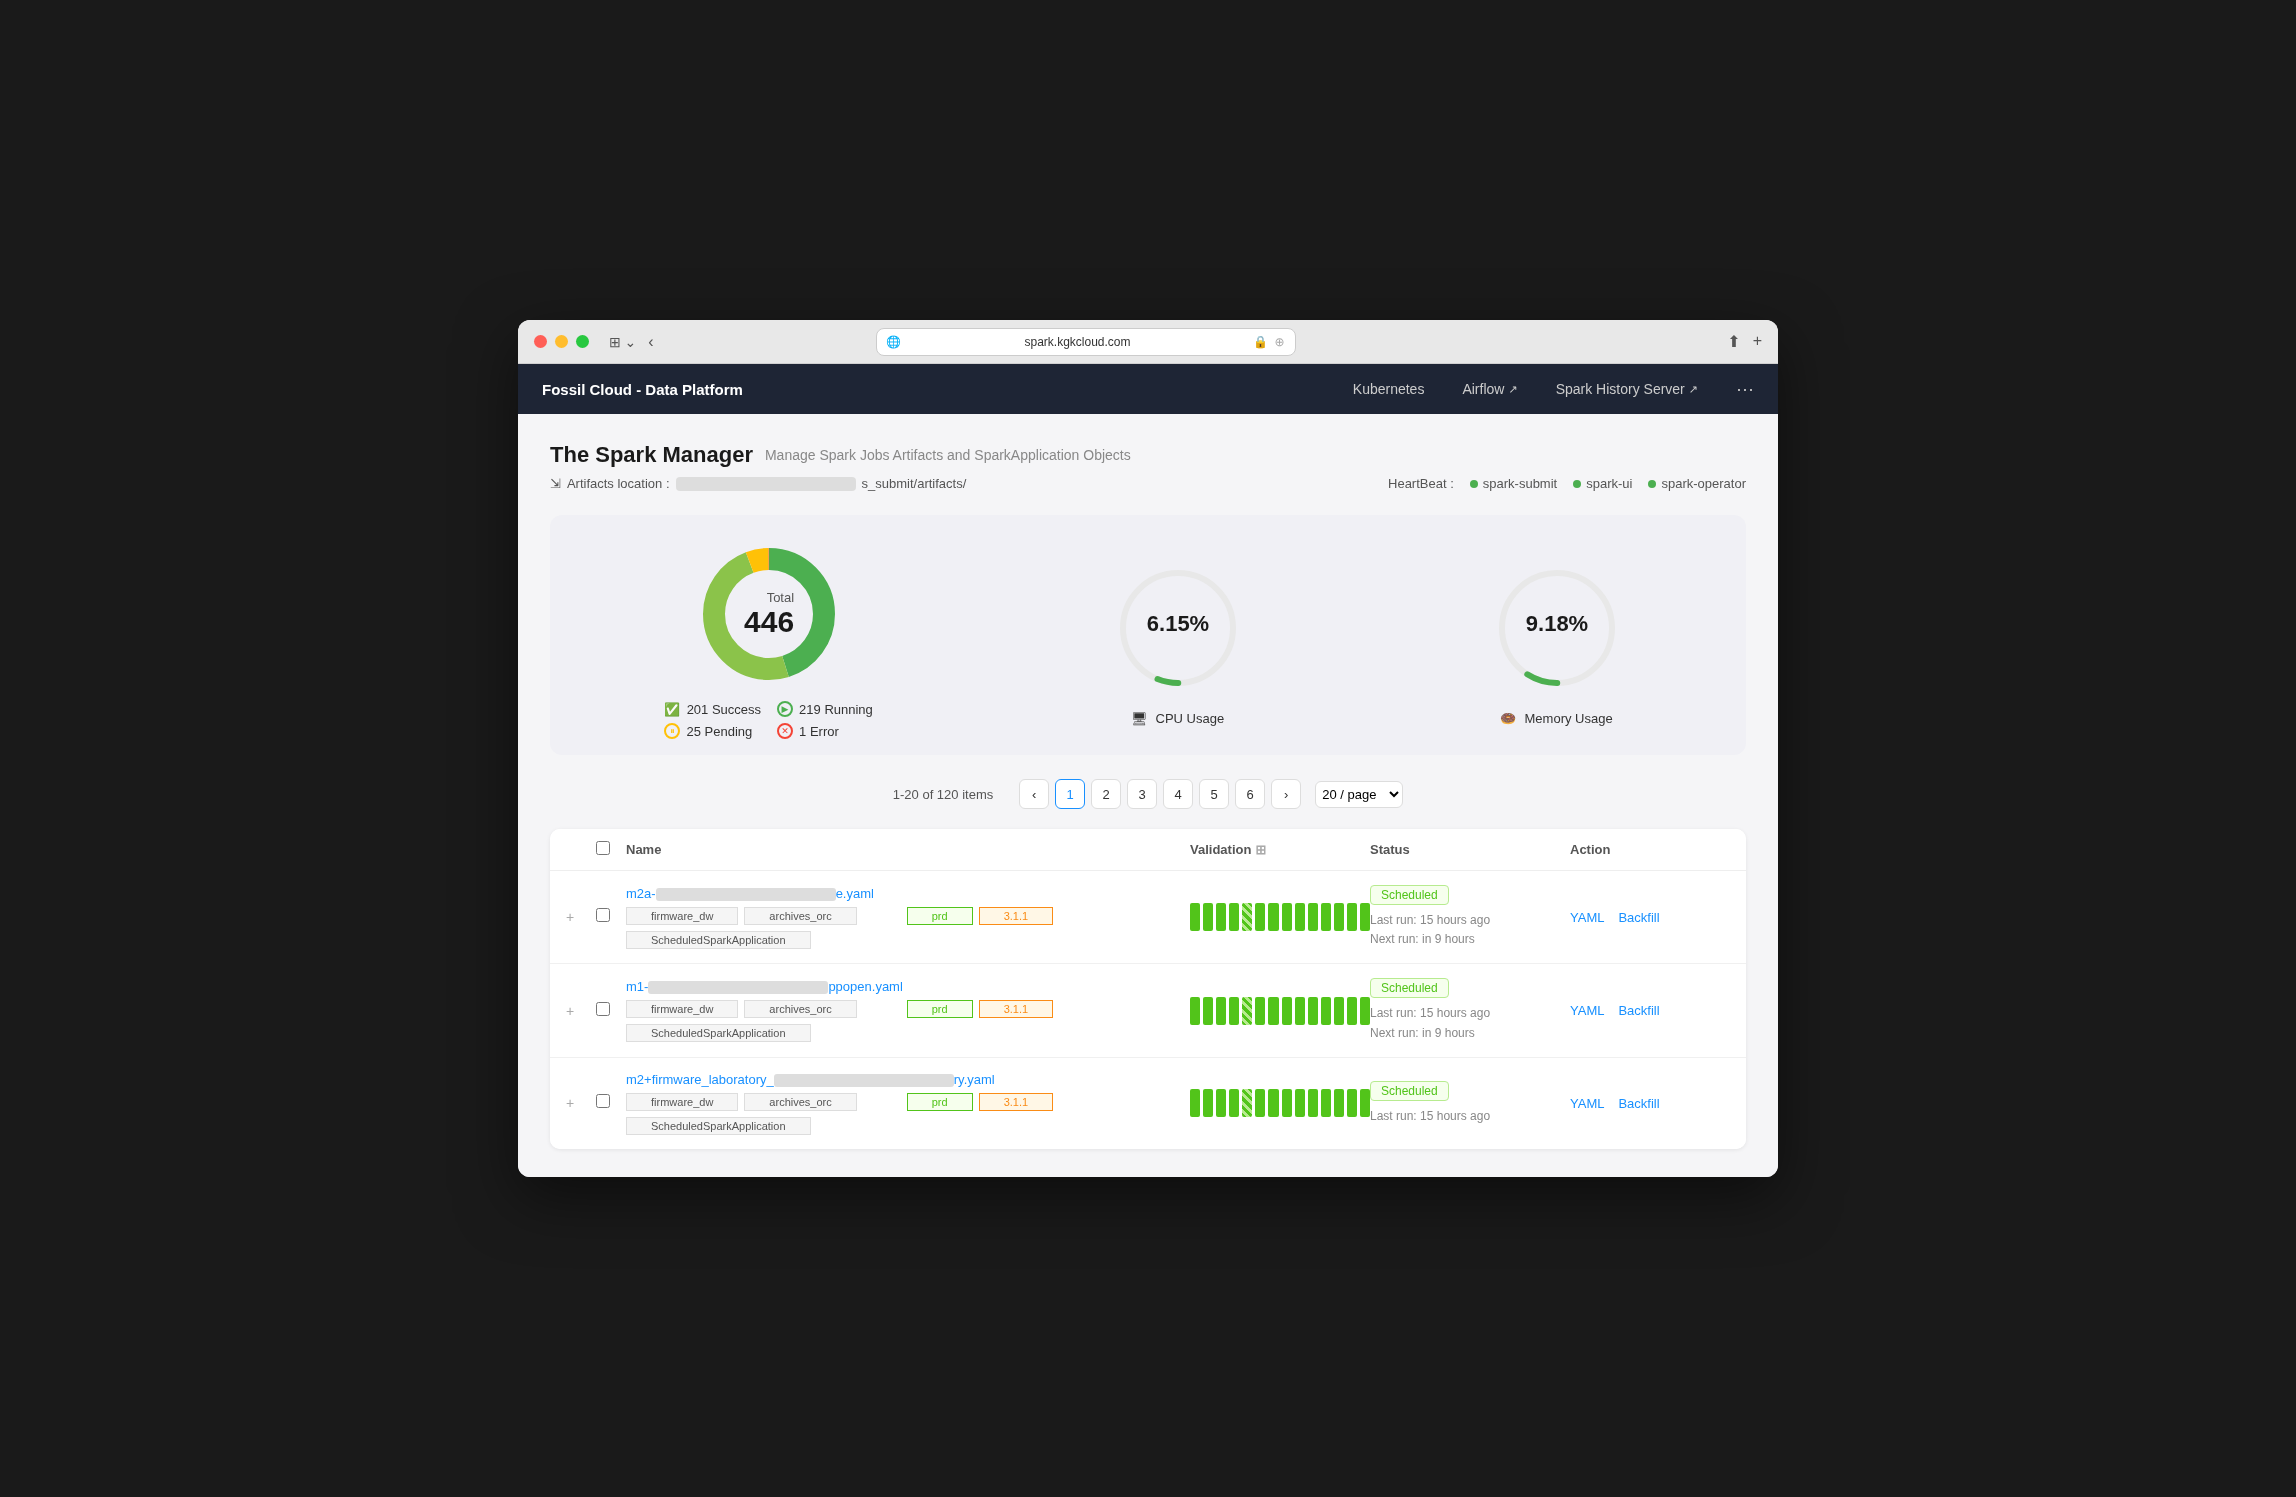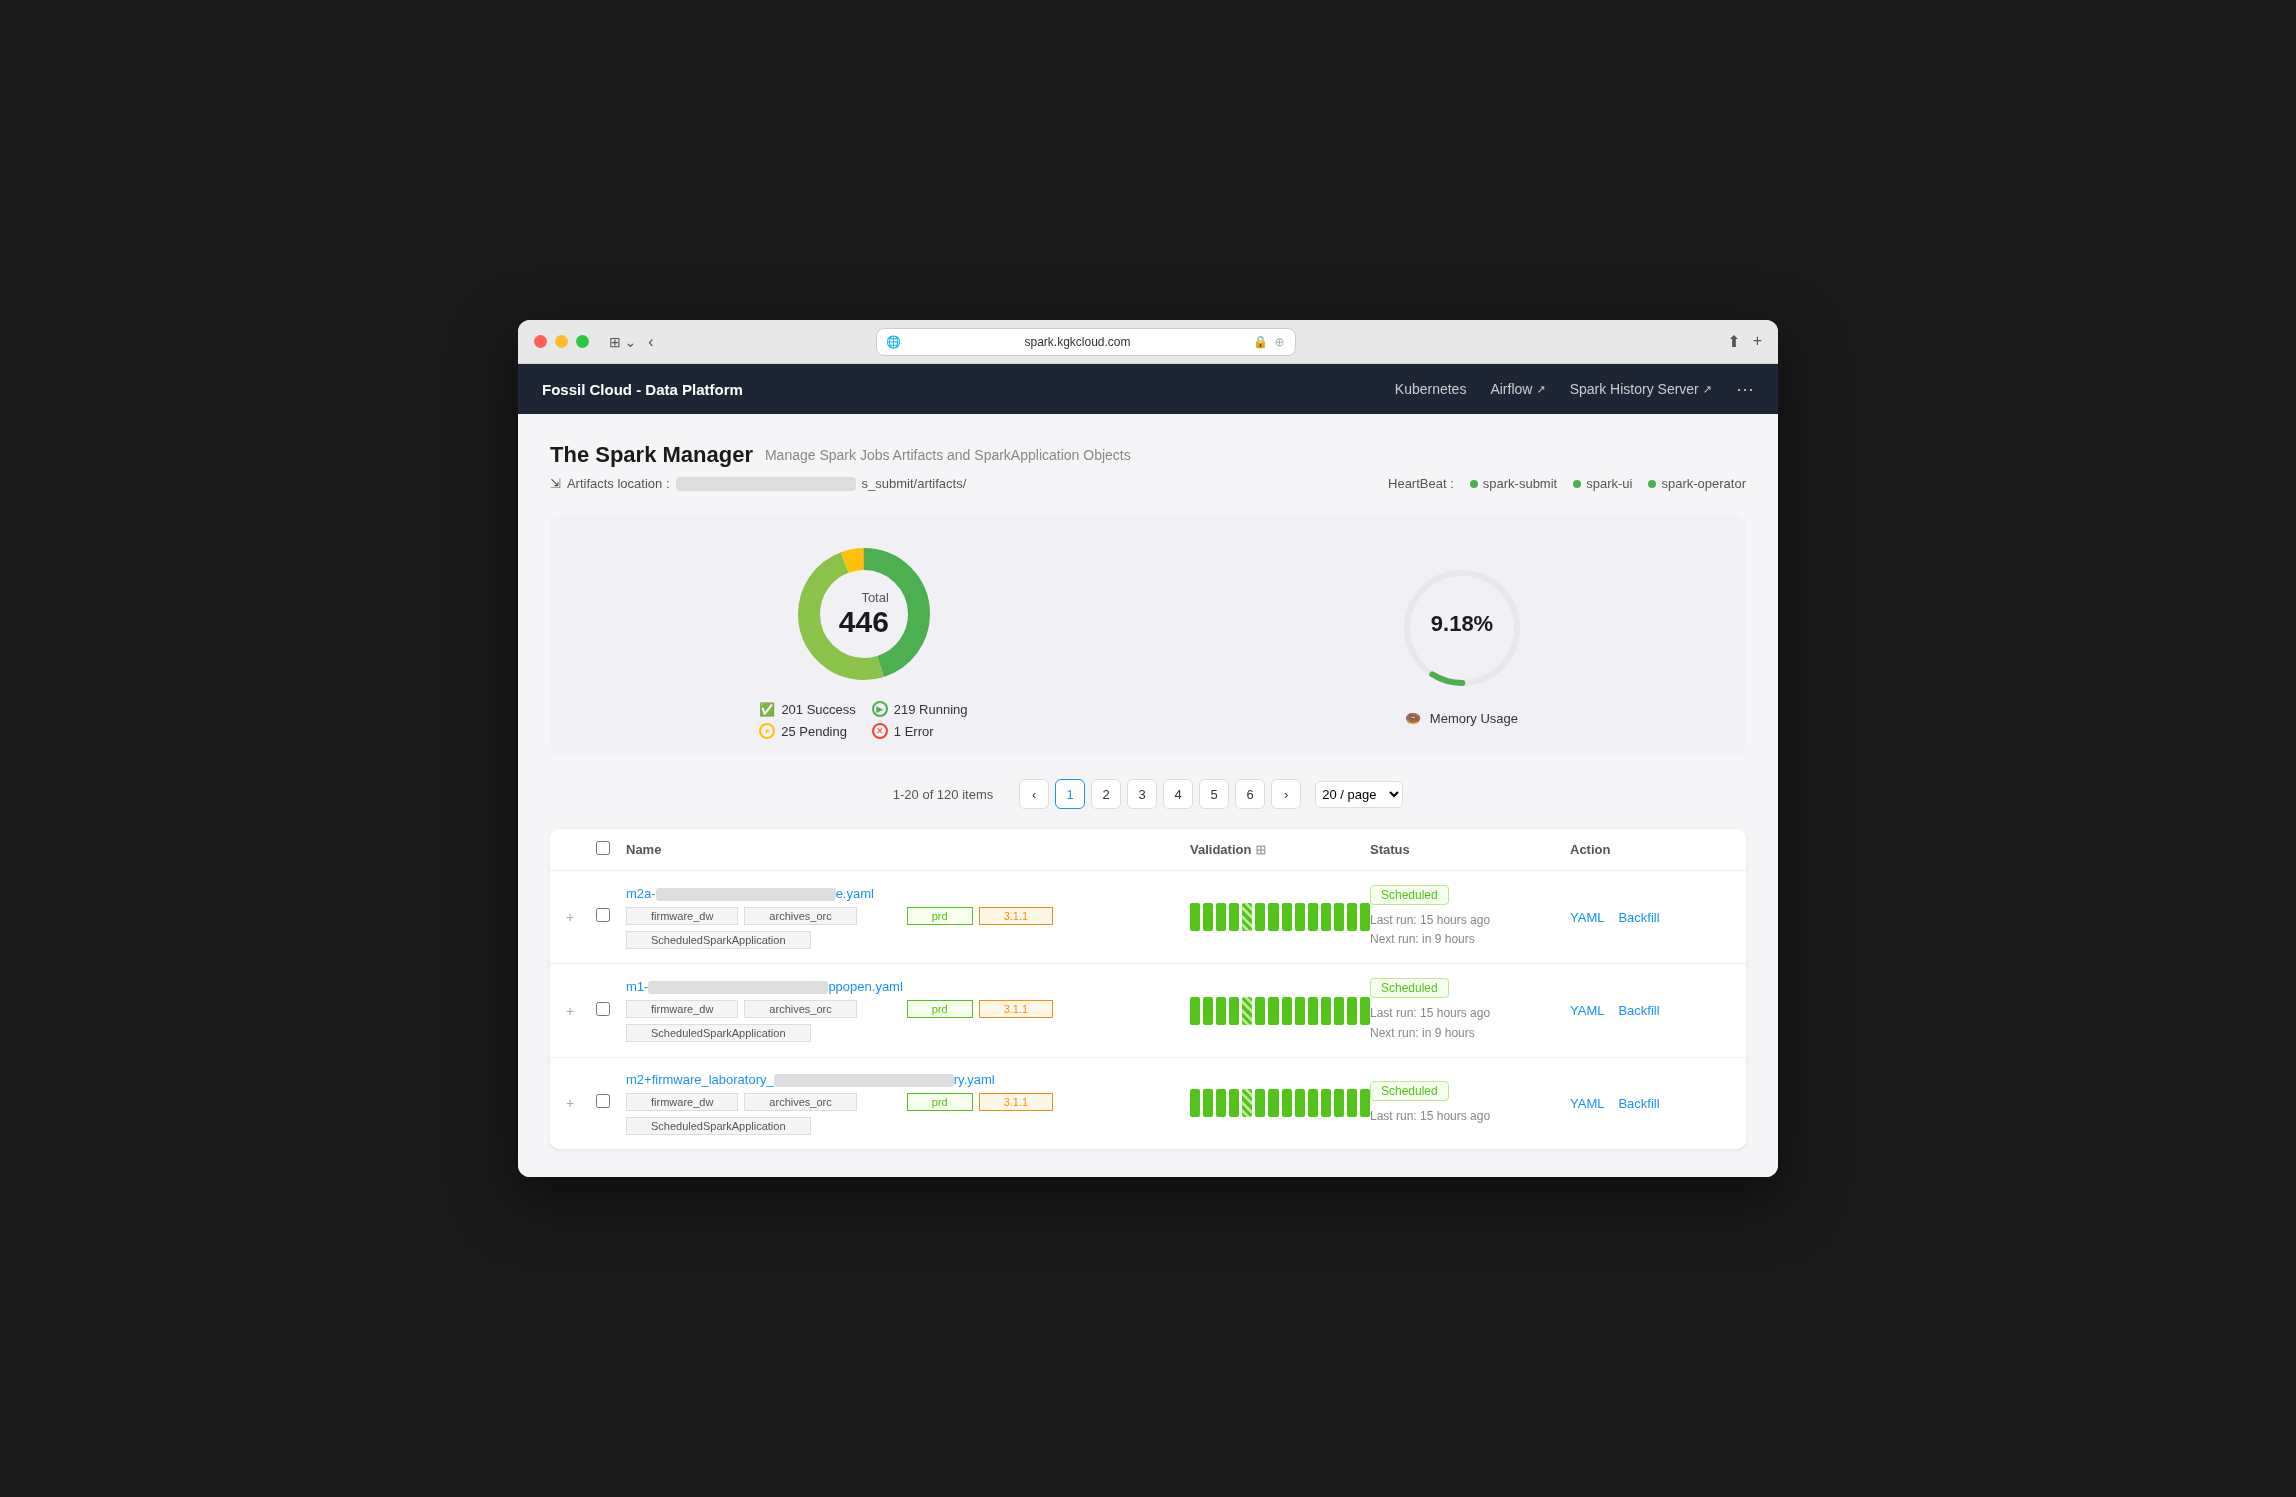--- a/index.html
+++ b/index.html
@@ -59,21 +59,21 @@
     
     .navbar {
       background: #1e2535;
       height: 50px;
       display: flex;
       align-items: center;
       padding: 0 24px;
       color: white;
     }
     .navbar-brand { font-weight: 700; font-size: 15px; color: white; }
-    .navbar-links { margin-left: auto; display: flex; gap: 24px; align-items: center; }
+    .navbar-links { margin-left: auto; display: flex; gap: 38px; align-items: center; }
     .navbar-link { color: #ccc; font-size: 14px; cursor: pointer; text-decoration: none; display: flex; align-items: center; gap: 4px; }
     .navbar-more { color: #ccc; font-size: 18px; cursor: pointer; }
     
     .main {
       background: #f5f5f7;
       padding: 28px 32px;
       min-height: 700px;
     }
     .page-header { display: flex; align-items: center; gap: 12px; margin-bottom: 8px; }
     .page-title { font-size: 22px; font-weight: 700; color: #1a1a1a; }
@@ -294,20 +294,33 @@
             <span style="color:#ffc107;border:2px solid #ffc107;border-radius:50%;width:16px;height:16px;display:inline-flex;align-items:center;justify-content:center;font-size:9px">⏸</span>
             <span>25 Pending</span>
           </div>
           <div class="legend-item">
             <span style="color:#f44336;border:2px solid #f44336;border-radius:50%;width:16px;height:16px;display:inline-flex;align-items:center;justify-content:center;font-size:9px">✕</span>
             <span>1 Error</span>
           </div>
         </div>
       </div>
 
+      <div class="gauge-container">
+        <div class="gauge-wrapper">
+          <svg width="150" height="150" viewBox="0 0 150 150">
+            <circle cx="75" cy="75" r="55" fill="none" stroke="#e8e8e8" stroke-width="6"></circle>
+            <circle cx="75" cy="75" r="55" fill="none" stroke="#4caf50" stroke-width="6" stroke-dasharray="21.2 323.9" stroke-dashoffset="-86" stroke-linecap="round"></circle>
+            <text x="75" y="78" text-anchor="middle" font-size="22" font-weight="600" fill="#1a1a1a">6.15%</text>
+          </svg>
+        </div>
+        <div class="gauge-label-row">
+          <span>🖥</span>
+          <span>CPU Usage</span>
+        </div>
+      </div>
 
       <div class="gauge-container">
         <div class="gauge-wrapper">
           <svg width="150" height="150" viewBox="0 0 150 150">
             <circle cx="75" cy="75" r="55" fill="none" stroke="#e8e8e8" stroke-width="6"></circle>
             <circle cx="75" cy="75" r="55" fill="none" stroke="#4caf50" stroke-width="6" stroke-dasharray="31.6 313.5" stroke-dashoffset="-86" stroke-linecap="round"></circle>
             <text x="75" y="78" text-anchor="middle" font-size="22" font-weight="600" fill="#1a1a1a">9.18%</text>
           </svg>
         </div>
         <div class="gauge-label-row">

